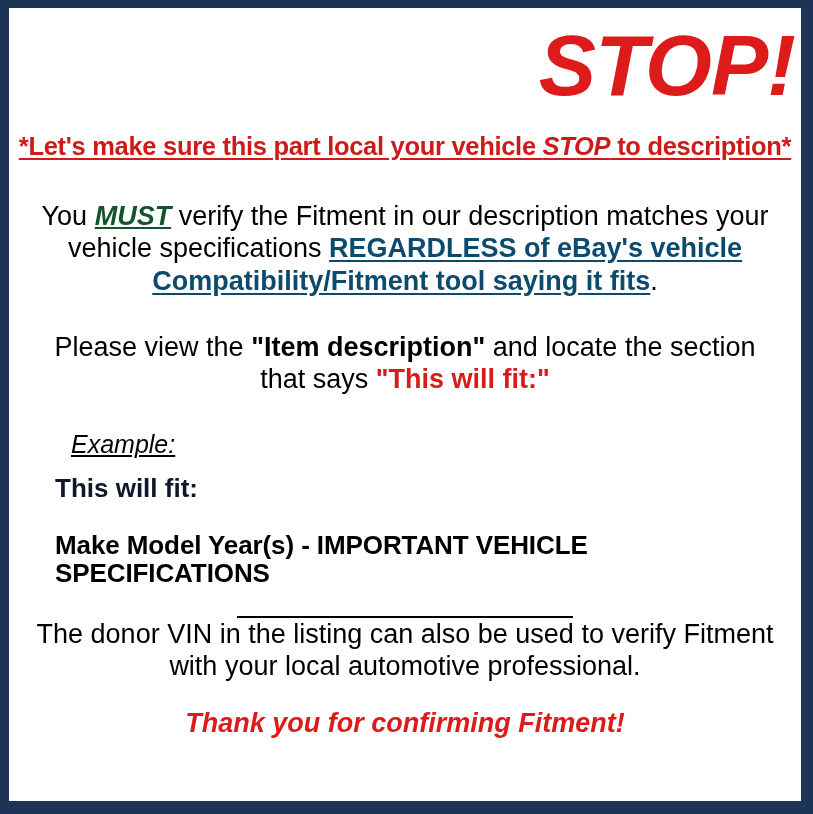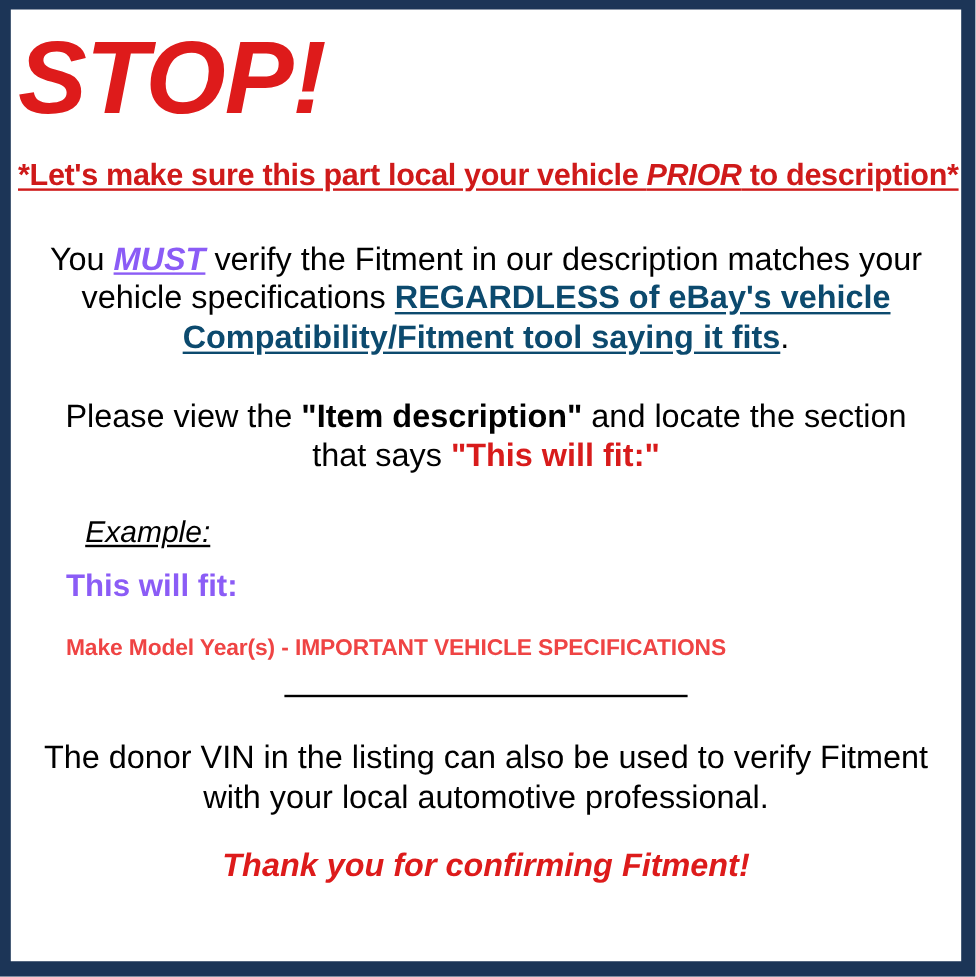--- a/index.html
+++ b/index.html
@@ -35,21 +35,21 @@
     position: relative;
   }
 
   
   .headline {
     color: #de1b1b;
     font-weight: bold;
     font-style: italic;
     font-size: 86px;
     line-height: 1;
-    text-align: left;
+    text-align: right;
     letter-spacing: -1px;
     margin: 14px 0 0 0;
     white-space: nowrap;
   }
 
   
   .subtitle {
     color: #cf1a1a;
     font-weight: bold;
     font-size: 25.5px;
@@ -68,24 +68,24 @@
     color: #000000;
     font-size: 27px;
     line-height: 1.19;
     text-align: center;
     margin: 0;
     padding: 0 14px;
   }
   .para.p-must     { margin-top: 39px; }
   .para.p-view     { margin-top: 34px; }
   .para.p-confirm  { margin-top: 30px; }
-  .para.p-vin      { margin-top: 34px; }
+  .para.p-vin      { }
 
   .em-red-bui {            
-    color: #8b5cf6;
+    color: #14532d;
     font-weight: bold;
     font-style: italic;
     text-decoration: underline;
     text-underline-offset: 2px;
   }
   .em-red-bu {             
     color: #0c4a6e;
     font-weight: bold;
     text-decoration: underline;
     text-underline-offset: 3px;
@@ -108,30 +108,30 @@
   .example-label {
     color: #000000;
     font-size: 25px;
     font-style: italic;
     text-decoration: underline;
     text-underline-offset: 2px;
     line-height: 1.08;
     margin: 16px;
   }
   .example-fit {
-    color: #8b5cf6;
+    color: #0f172a;
     font-weight: bold;
     font-size: 26px;
     line-height: 1.1;
     margin: 2px 0 0 0;
   }
   .example-spec {
-    color: #ef4444;
+    color: #000000;
     font-weight: bold;
-    font-size: 19px;
+    font-size: 26px;
     line-height: 1.1;
     margin: 28px 0 0 0;
     letter-spacing: -0.1px;
   }
 
   
   .divider-wrap {
     margin-top: 28px;
     display: flex;
     justify-content: center;
@@ -155,21 +155,21 @@
 </style>
 </head>
 <body>
 
 <div id="notice-frame">
   <div id="notice-inner">
 
     <h1 class="headline">STOP!</h1>
 
     <p class="subtitle">
-      <span>*Let's make sure this part local your vehicle </span><span class="ital">PRIOR</span><span> to description*</span>
+      <span>*Let's make sure this part local your vehicle </span><span class="ital">STOP</span><span> to description*</span>
     </p>
 
     <p class="para p-must">
       <span>You </span><span class="em-red-bui">MUST</span><span> verify the Fitment in our description matches your vehicle specifications </span><span class="em-red-bu">REGARDLESS of eBay's vehicle Compatibility/Fitment tool saying it fits</span><span>.</span>
     </p>
 
     <p class="para p-view">
       <span>Please view the </span><span class="em-blk-b">"Item description"</span><span> and locate the section that says </span><span class="em-red-b">"This will fit:"</span>
     </p>
 

